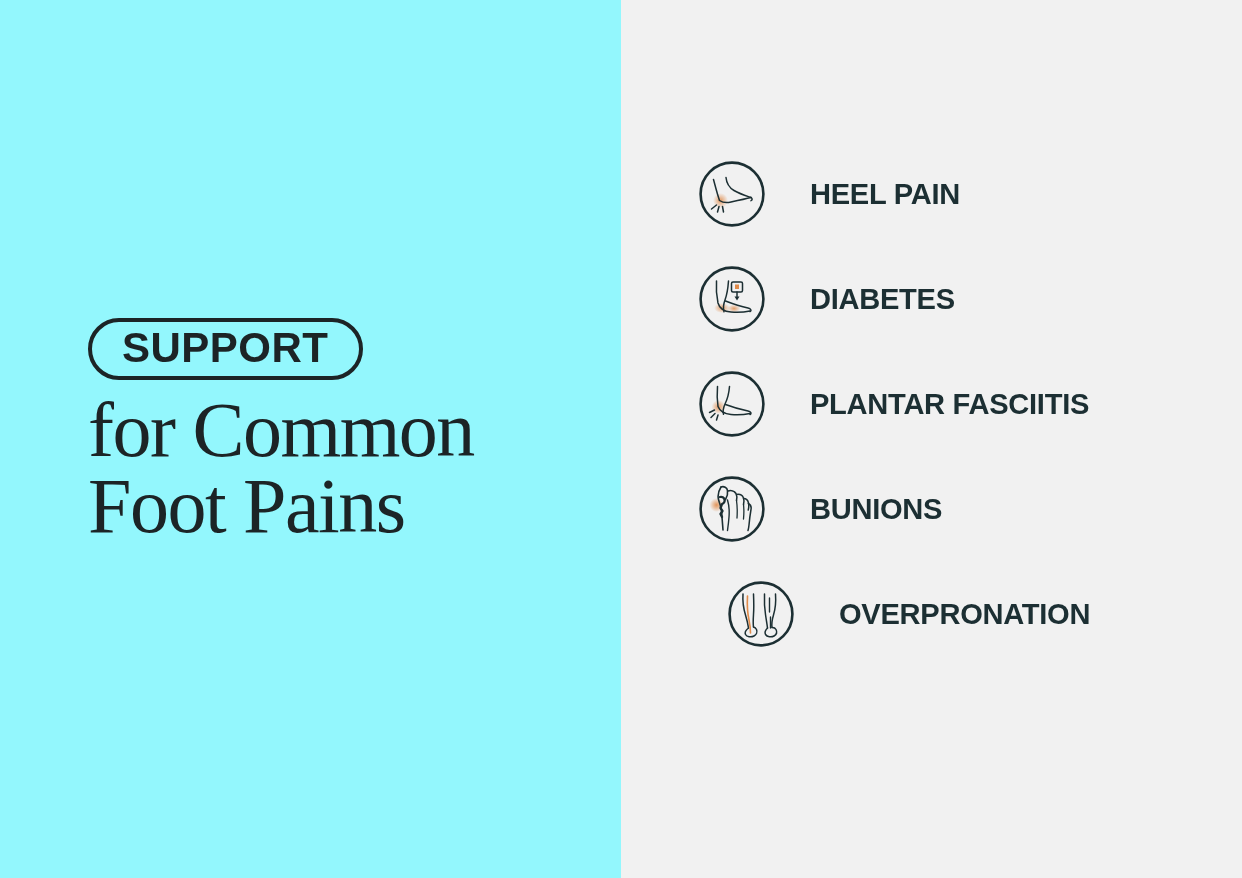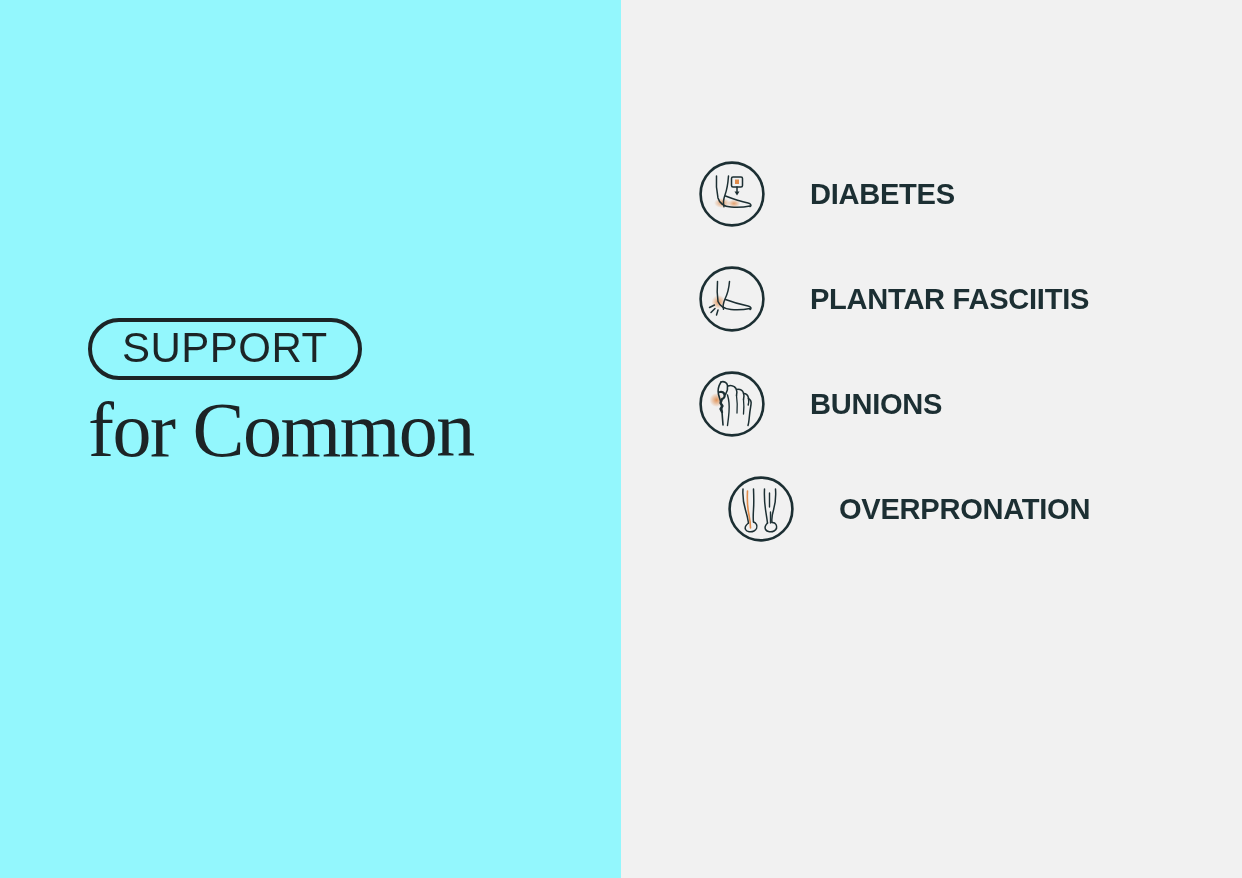--- a/index.html
+++ b/index.html
@@ -45,21 +45,21 @@
     box-sizing: border-box;
     height: 62px;
     padding: 0 30px 3px 30px;
     border: 4px solid #1c2426;
     border-radius: 34px;
     margin-bottom: 8px;
   }
   .eyebrow-pill-label {
     font-family: "Liberation Sans", sans-serif;
     font-size: 42px;
-    font-weight: 400;
+    font-weight: 700;
     letter-spacing: 0.5px;
     color: #1c2426;
     line-height: 1;
     white-space: nowrap;
   }
 
   .headline {
     font-family: Liberation Serif, serif;
     font-size: 78px;
     font-weight: 400;
@@ -127,28 +127,50 @@
 
   <div class="left-panel">
     <div class="headline-block">
 
       <div class="eyebrow-pill">
         <span class="eyebrow-pill-label">SUPPORT</span>
       </div>
 
       <h1 class="headline">
         <span class="headline-line">for Common</span>
+        <span class="headline-line">Foot Pains</span>
       </h1>
 
     </div>
   </div>
 
   <div class="right-panel">
     <ul class="condition-list">
 
+      <li class="condition-item">
+        <span class="icon-badge">
+          <svg viewBox="0 0 68 68" width="68" height="68" aria-hidden="true">
+            <circle cx="34" cy="34" r="31.4" fill="none" stroke="#1c2f33" stroke-width="2.6"></circle>
+            <radialGradient id="gHeel" cx="50%" cy="50%" r="50%">
+              <stop offset="0%" stop-color="#e08b4a" stop-opacity="0.85"></stop>
+              <stop offset="100%" stop-color="#e08b4a" stop-opacity="0"></stop>
+            </radialGradient>
+            <circle cx="22.5" cy="40.5" r="7.5" fill="url(#gHeel)"></circle>
+            <path d="M15.5 19.5 C17 25 19 33 21.5 40.5 C24.5 42.5 29 43 33 42 C40 40.5 47 39 53 37.5" fill="none" stroke="#1c2f33" stroke-width="1.5" stroke-linecap="round"></path>
+            <path d="M28 17.5 C28.5 23 31 27.5 36 30.5 C42 34 48 35.8 53 37.5" fill="none" stroke="#1c2f33" stroke-width="1.5" stroke-linecap="round"></path>
+            <path d="M53 37.5 C54.5 38.6 54.5 40 53 40.6" fill="none" stroke="#1c2f33" stroke-width="1.5" stroke-linecap="round"></path>
+            <g stroke="#1c2f33" stroke-width="1.5" stroke-linecap="round">
+              <line x1="18.5" y1="45" x2="13.5" y2="49"></line>
+              <line x1="21" y1="46.5" x2="19.5" y2="52"></line>
+              <line x1="24.5" y1="46.5" x2="25.5" y2="52"></line>
+            </g>
+          </svg>
+        </span>
+        <span class="condition-label">HEEL PAIN</span>
+      </li>
 
       <li class="condition-item">
         <span class="icon-badge">
           <svg viewBox="0 0 68 68" width="68" height="68" aria-hidden="true">
             <circle cx="34" cy="34" r="31.4" fill="none" stroke="#1c2f33" stroke-width="2.6"></circle>
             <radialGradient id="gDia" cx="50%" cy="50%" r="50%">
               <stop offset="0%" stop-color="#e08b4a" stop-opacity="0.8"></stop>
               <stop offset="100%" stop-color="#e08b4a" stop-opacity="0"></stop>
             </radialGradient>
             <ellipse cx="24" cy="43" rx="8" ry="5" fill="url(#gDia)"></ellipse>

